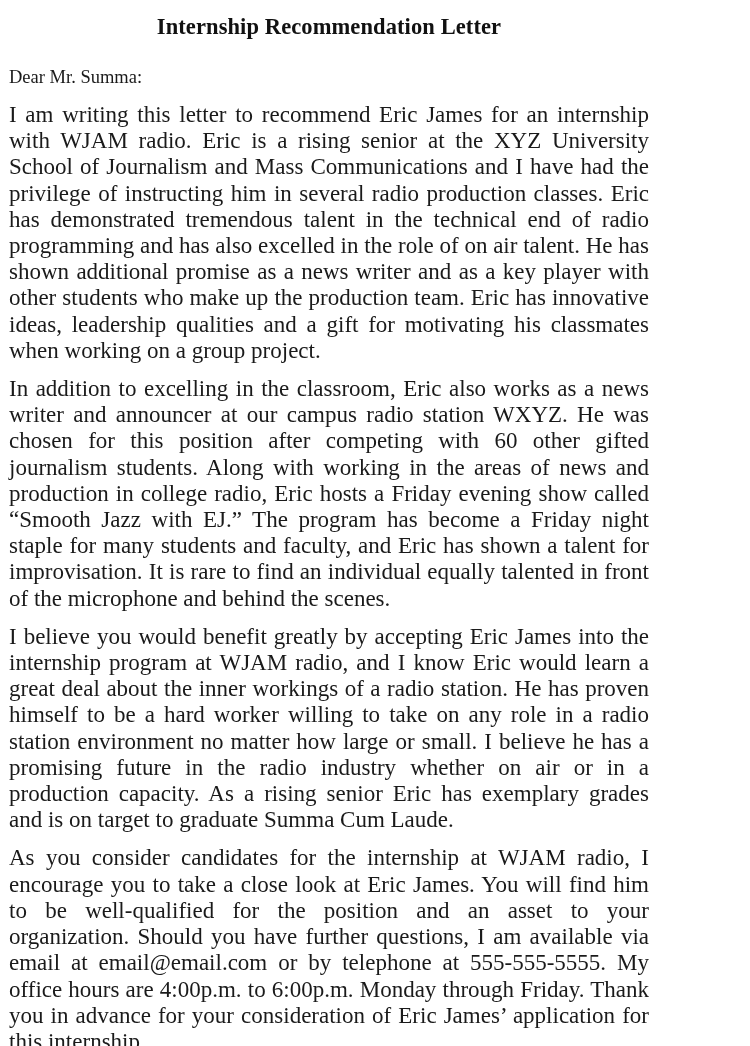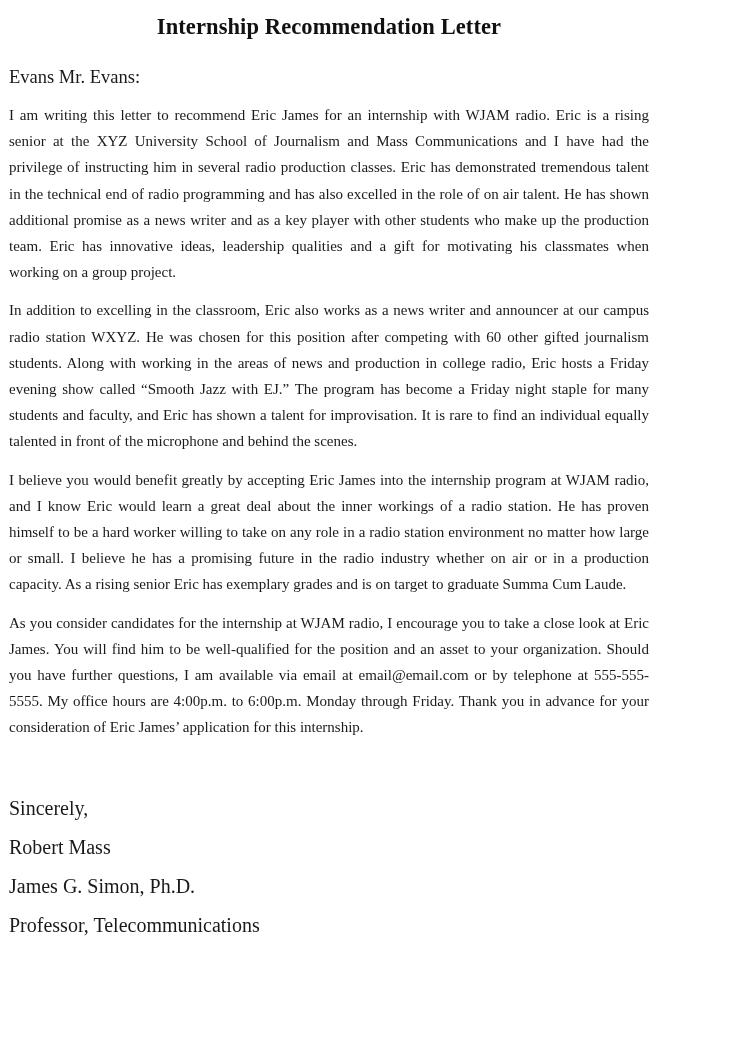--- a/index.html
+++ b/index.html
@@ -33,21 +33,21 @@
     color: #111111;
   }
   .salutation {
     font-size: 18.5px;
     line-height: 26px;
     margin: 22px 0 0 0;
     text-align: left;
     color: #1a1a1a;
   }
   .body-paragraph {
-    font-size: 15px;
+    font-size: 23px;
     line-height: 26.2px;
     text-align: justify;
     text-justify: inter-word;
     margin: 12px 0 0 0;
     color: #1a1a1a;
     hyphens: none;
   }
   .body-paragraph:first-of-type {
     margin-top: 13px;
   }
@@ -65,21 +65,21 @@
     margin-bottom: 12px;
   }
 </style>
 </head>
 <body>
 
 <div class="page">
 
   <h1 class="letter-title">Internship Recommendation Letter</h1>
 
-  <p class="salutation">Evans Mr. Evans:</p>
+  <p class="salutation">Dear Mr. Summa:</p>
 
   <p class="body-paragraph">I am writing this letter to recommend Eric James for an internship with WJAM radio. Eric is a rising senior at the XYZ University School of Journalism and Mass Communications and I have had the privilege of instructing him in several radio production classes. Eric has demonstrated tremendous talent in the technical end of radio programming and has also excelled in the role of on air talent. He has shown additional promise as a news writer and as a key player with other students who make up the production team. Eric has innovative ideas, leadership qualities and a gift for motivating his classmates when working on a group project.</p>
 
   <p class="body-paragraph">In addition to excelling in the classroom, Eric also works as a news writer and announcer at our campus radio station WXYZ. He was chosen for this position after competing with 60 other gifted journalism students. Along with working in the areas of news and production in college radio, Eric hosts a Friday evening show called “Smooth Jazz with EJ.” The program has become a Friday night staple for many students and faculty, and Eric has shown a talent for improvisation. It is rare to find an individual equally talented in front of the microphone and behind the scenes.</p>
 
   <p class="body-paragraph">I believe you would benefit greatly by accepting Eric James into the internship program at WJAM radio, and I know Eric would learn a great deal about the inner workings of a radio station. He has proven himself to be a hard worker willing to take on any role in a radio station environment no matter how large or small. I believe he has a promising future in the radio industry whether on air or in a production capacity. As a rising senior Eric has exemplary grades and is on target to graduate Summa Cum Laude.</p>
 
   <p class="body-paragraph">As you consider candidates for the internship at WJAM radio, I encourage you to take a close look at Eric James. You will find him to be well-qualified for the position and an asset to your organization. Should you have further questions, I am available via email at email@email.com or by telephone at 555-555-5555. My office hours are 4:00p.m. to 6:00p.m. Monday through Friday. Thank you in advance for your consideration of Eric James’ application for this internship.</p>
 
   <div class="signature-block">

